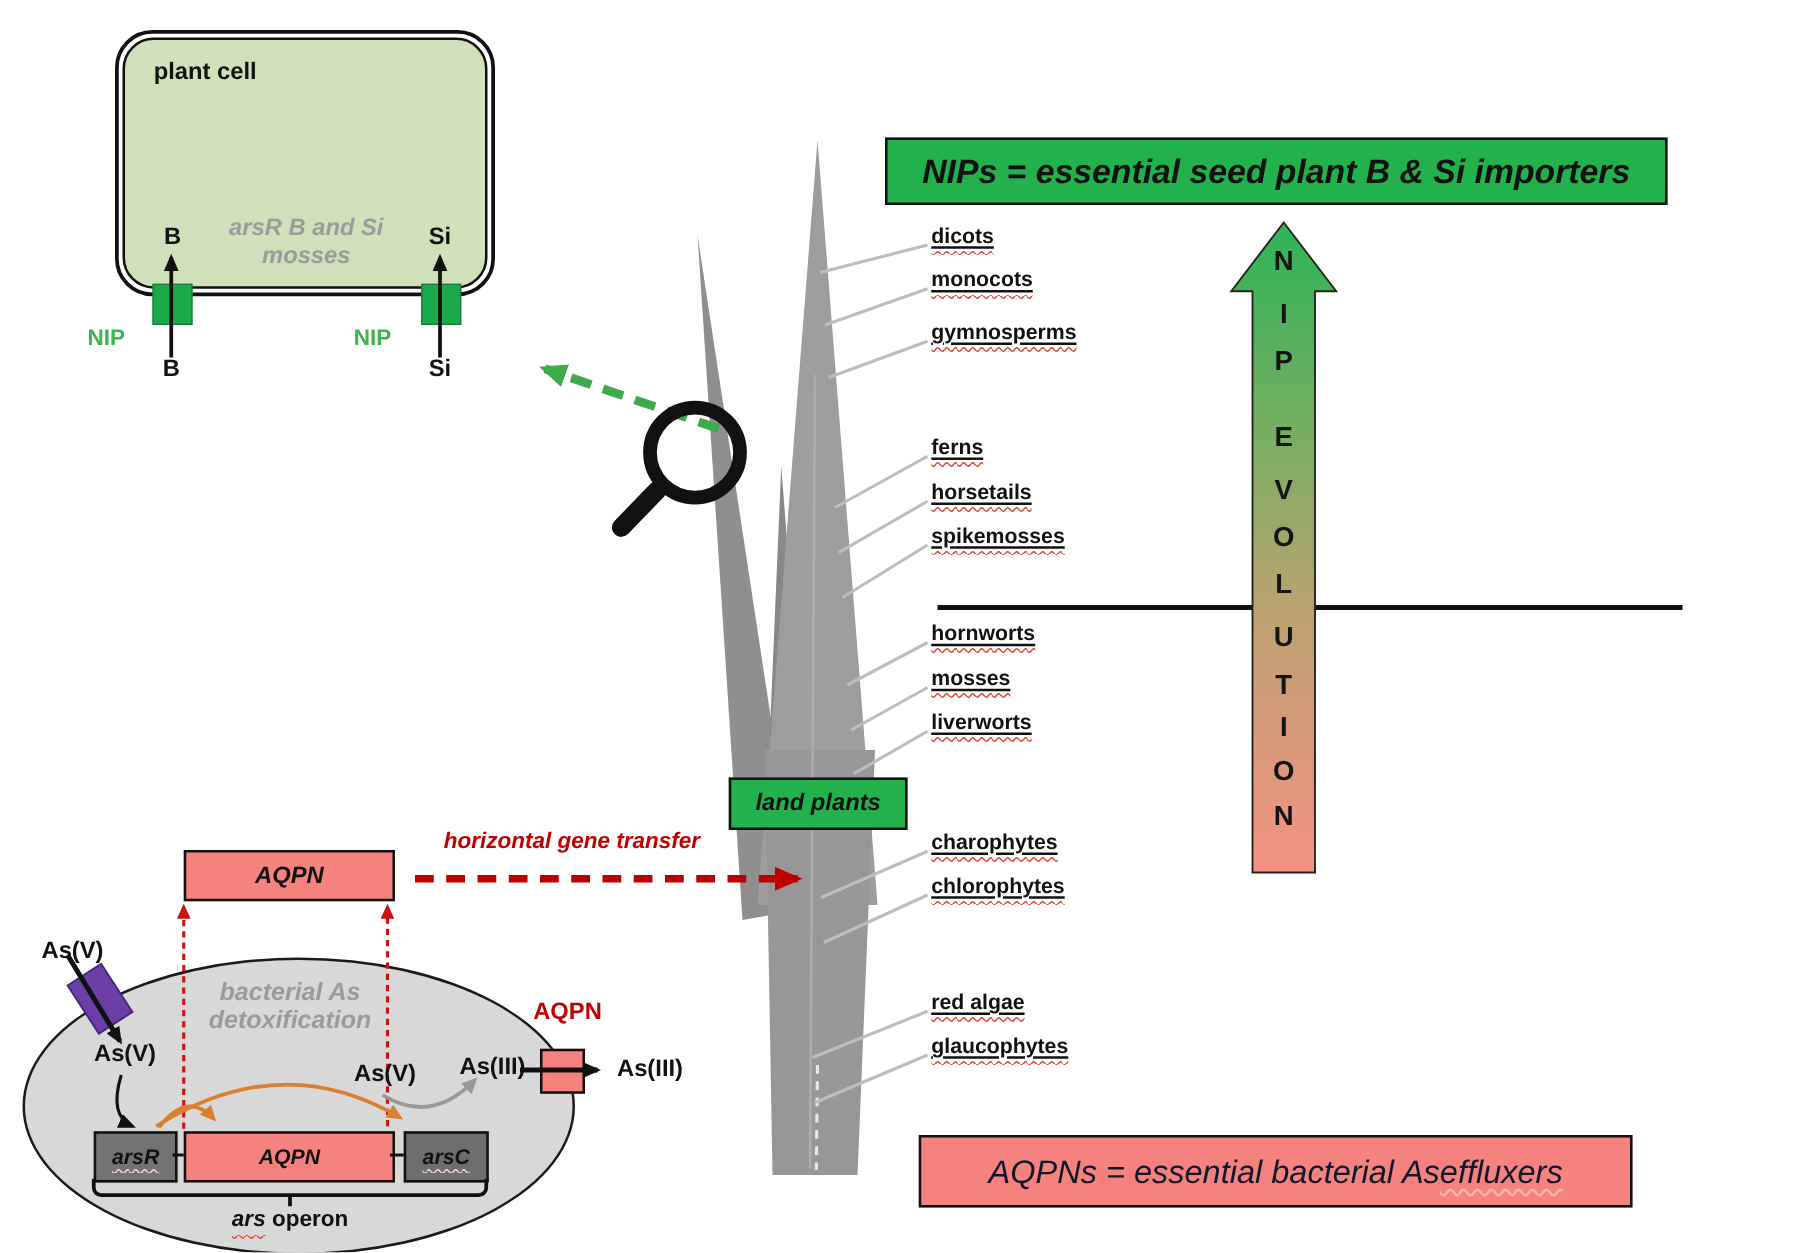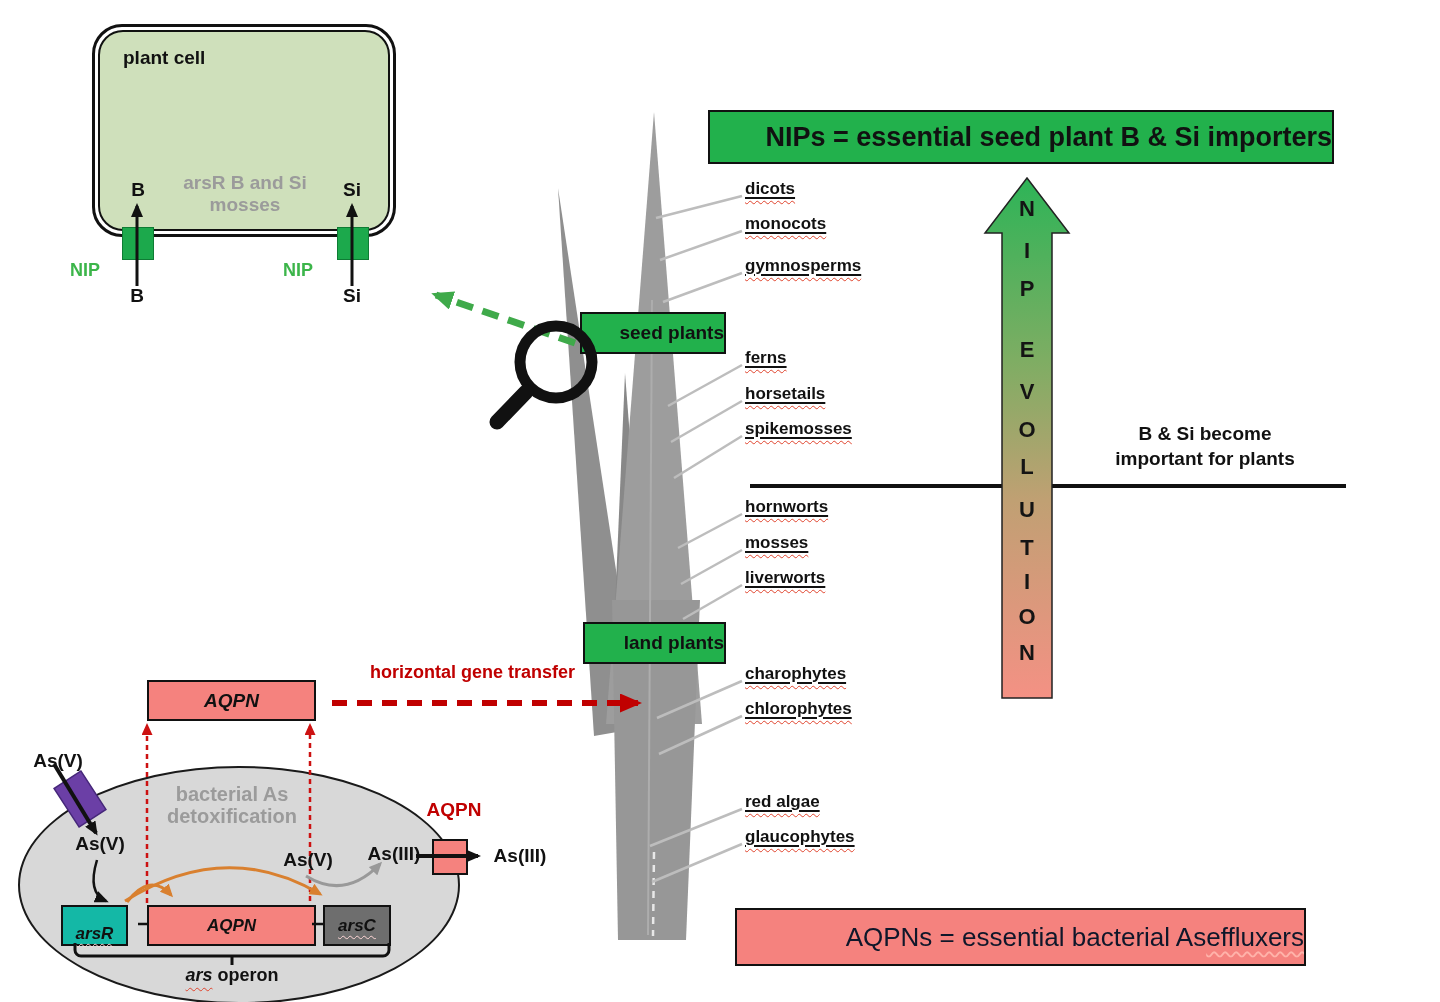--- a/index.html
+++ b/index.html
@@ -6,21 +6,21 @@
   .canvas{position:relative;width:1440px;height:1002px;background:#ffffff;overflow:hidden;
           font-family:"Liberation Sans",sans-serif;}
   .abs{position:absolute;}
   svg.layer{position:absolute;left:0;top:0;width:1440px;height:1002px;}
   #base{z-index:1;}
   .mid{z-index:2;}
   #overlay{z-index:3;}
   .top{z-index:4;}
   .txt{position:absolute;color:#111;white-space:nowrap;}
   .b{font-weight:700;}
-  .ctr{display:flex;align-items:center;justify-content:flex-end;text-align:center;}
+  .ctr{display:flex;align-items:center;justify-content:center;text-align:center;font-style:italic;}
   
   .cell-outer{border:3px solid #111;border-radius:30px;background:#fff;}
   .cell-inner{position:absolute;left:3px;top:3px;right:3px;bottom:3px;border:2px solid #111;
               border-radius:25px;background:#cfe0bb;}
   .nip-green{color:#3cb54a;}
   .gray-txt{color:#9b9b9b;}
   
   .gbox{background:#22b14c;border:2px solid #111;font-weight:700;color:#111;}
   .sbox{background:#f5827e;border:2px solid #111;color:#0f172a;}
   .transporter{background:#1ca94c;border:1px solid #0e7c34;}
@@ -82,42 +82,37 @@
   <div class="txt b top" style="left:334px;top:179px;width:36px;text-align:center;font-size:19px;">Si</div>
   <div class="txt b top" style="left:119px;top:285px;width:36px;text-align:center;font-size:19px;">B</div>
   <div class="txt b top" style="left:334px;top:285px;width:36px;text-align:center;font-size:19px;">Si</div>
   <div class="txt b nip-green top" style="left:70px;top:260px;font-size:18px;">NIP</div>
   <div class="txt b nip-green top" style="left:283px;top:260px;font-size:18px;">NIP</div>
 
   <div class="abs mid gbox ctr" style="left:708px;top:110px;width:622px;height:50px;font-size:27px;">
     <span>NIPs = essential seed plant B &amp; Si importers</span>
   </div>
 
-  <div class="abs mid gbox ctr" style="left:580px;top:312px;width:142px;height:38px;font-size:19px;">seed plants</div>
   <div class="abs mid gbox ctr" style="left:583px;top:622px;width:139px;height:38px;font-size:19px;">land plants</div>
 
   <div class="taxon mid" style="top:179px;"><span class="u"><span class="wavy">dicots</span></span></div>
   <div class="taxon mid" style="top:214px;"><span class="u"><span class="wavy">monocots</span></span></div>
   <div class="taxon mid" style="top:256px;"><span class="u"><span class="wavy">gymnosperms</span></span></div>
   <div class="taxon mid" style="top:348px;"><span class="u"><span class="wavy">ferns</span></span></div>
   <div class="taxon mid" style="top:384px;"><span class="u"><span class="wavy">horsetails</span></span></div>
   <div class="taxon mid" style="top:419px;"><span class="u"><span class="wavy">spikemosses</span></span></div>
   <div class="taxon mid" style="top:497px;"><span class="u"><span class="wavy">hornworts</span></span></div>
   <div class="taxon mid" style="top:533px;"><span class="u"><span class="wavy">mosses</span></span></div>
   <div class="taxon mid" style="top:568px;"><span class="u"><span class="wavy">liverworts</span></span></div>
   <div class="taxon mid" style="top:664px;"><span class="u"><span class="wavy">charophytes</span></span></div>
   <div class="taxon mid" style="top:699px;"><span class="u"><span class="wavy">chlorophytes</span></span></div>
   <div class="taxon mid" style="top:792px;"><span class="u"><span class="wavy">red algae</span></span></div>
   <div class="taxon mid" style="top:827px;"><span class="u"><span class="wavy">glaucophytes</span></span></div>
 
   <div class="hline mid" style="left:750px;top:484px;width:596px;height:4px;"></div>
-  <div class="txt b mid ctr" style="left:1065px;top:421px;width:280px;font-size:19px;line-height:25px;flex-direction:column;">
-    <span>B &amp; Si become</span>
-    <span>important for plants</span>
-  </div>
 
   <span class="evo-letter" style="top:196px;">N</span>
   <span class="evo-letter" style="top:238px;">I</span>
   <span class="evo-letter" style="top:276px;">P</span>
   <span class="evo-letter" style="top:337px;">E</span>
   <span class="evo-letter" style="top:379px;">V</span>
   <span class="evo-letter" style="top:417px;">O</span>
   <span class="evo-letter" style="top:454px;">L</span>
   <span class="evo-letter" style="top:497px;">U</span>
   <span class="evo-letter" style="top:535px;">T</span>
@@ -137,21 +132,21 @@
 
   <div class="txt b top" style="left:22px;top:750px;width:72px;text-align:center;font-size:19px;">As(V)</div>
   <div class="txt b top" style="left:62px;top:833px;width:76px;text-align:center;font-size:19px;">As(V)</div>
   <div class="txt b top" style="left:270px;top:849px;width:76px;text-align:center;font-size:19px;">As(V)</div>
   <div class="txt b top" style="left:356px;top:843px;width:76px;text-align:center;font-size:19px;">As(III)</div>
   <div class="txt b top" style="left:482px;top:845px;width:76px;text-align:center;font-size:19px;">As(III)</div>
   <div class="txt b red-txt top" style="left:416px;top:799px;width:76px;text-align:center;font-size:19px;">AQPN</div>
 
   <div class="abs mid sbox" style="left:432px;top:839px;width:32px;height:32px;border-width:2px;z-index:2;"></div>
 
-  <div class="gene mid sbox" style="left:61px;top:905px;width:63px;height:37px;background:#14b8a6;align-items:flex-end;">
+  <div class="gene mid sbox" style="left:75px;top:905px;width:63px;height:37px;background:#737373;">
       <span class="wavy-light">arsR</span>
     </div>
   <div class="gene mid sbox" style="left:147px;top:905px;width:165px;height:37px;">AQPN</div>
   <div class="gene mid sbox" style="left:323px;top:905px;width:64px;height:37px;background:#6e6e6e;">
       <span class="wavy-light">arsC</span>
     </div>
 
   <div class="txt b top" style="left:152px;top:965px;width:160px;text-align:center;font-size:18px;">
     <span style="font-style:italic;" class="wavy">ars</span><span> operon</span>
   </div>

